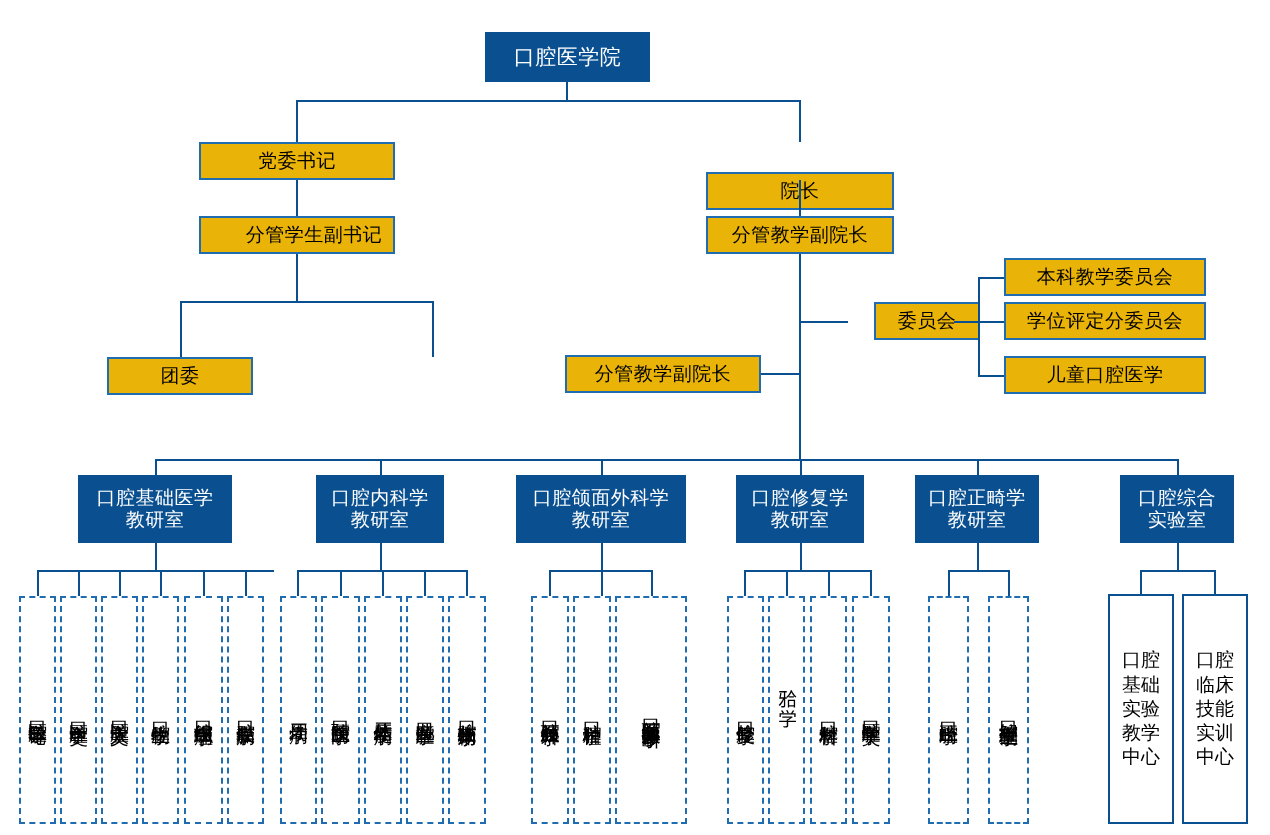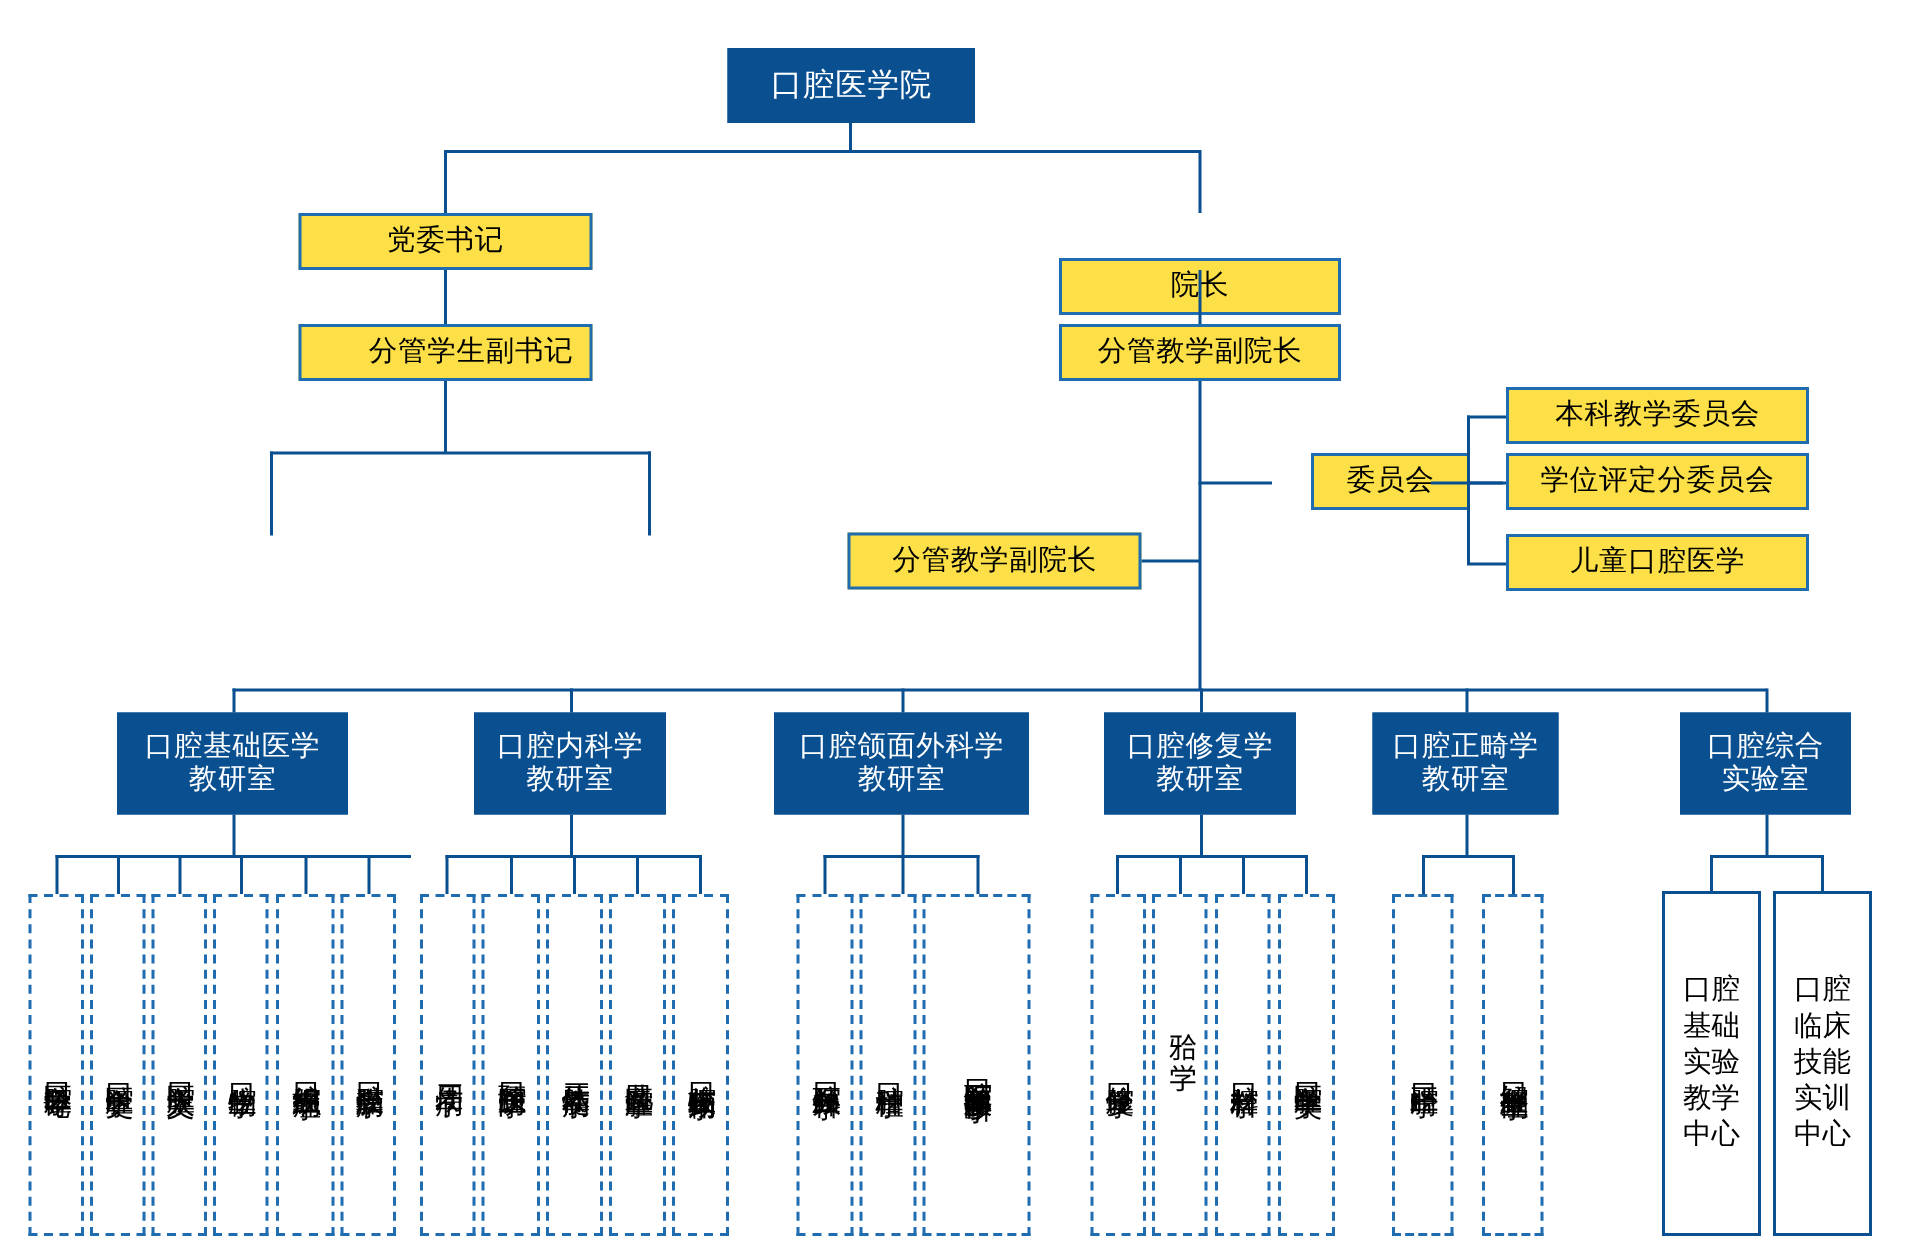--- a/index.html
+++ b/index.html
@@ -15,21 +15,21 @@
   
   .node{
     position:absolute;
     box-sizing:border-box;
     display:flex;
     align-items:center;
     justify-content:center;
     text-align:center;
     line-height:1.18;
     color:#000000;
-    background:#fde047;
+    background:#eab308;
     border:2px solid #1f6cb0;
     font-size:19px;
     letter-spacing:.5px;
     white-space:pre-line;
   }
   .node.solidfill{
     background:#0a5091;
     border:2px solid #0a5091;
     color:#ffffff;
   }
@@ -111,20 +111,21 @@
   <div class="hline dark" style="left:954px;top:321px;width:48px;"></div>
   <div class="vline dark" style="left:978px;top:277px;height:99px;"></div>
   <div class="hline dark" style="left:978px;top:277px;width:28px;"></div>
   <div class="hline dark" style="left:978px;top:321px;width:28px;"></div>
   <div class="hline dark" style="left:978px;top:375px;width:28px;"></div>
 
   <div class="node" style="left:1004px;top:258px;width:202px;height:38px;">本科教学委员会</div>
   <div class="node" style="left:1004px;top:302px;width:202px;height:38px;">学位评定分委员会</div>
   <div class="node" style="left:1004px;top:356px;width:202px;height:38px;">儿童口腔医学</div>
 
+  <div class="node" style="left:107px;top:357px;width:146px;height:38px;">团委</div>
   <div class="node" style="left:565px;top:355px;width:196px;height:38px;">分管教学副院长</div>
 
   <div class="hline dark" style="left:155px;top:459px;width:1023px;"></div>
 
   <div class="vline dark" style="left:155px;top:459px;height:16px;"></div>
   <div class="vline dark" style="left:380px;top:459px;height:16px;"></div>
   <div class="vline dark" style="left:601px;top:459px;height:16px;"></div>
   <div class="vline dark" style="left:800px;top:459px;height:16px;"></div>
   <div class="vline dark" style="left:977px;top:459px;height:16px;"></div>
   <div class="vline dark" style="left:1177px;top:459px;height:16px;"></div>

